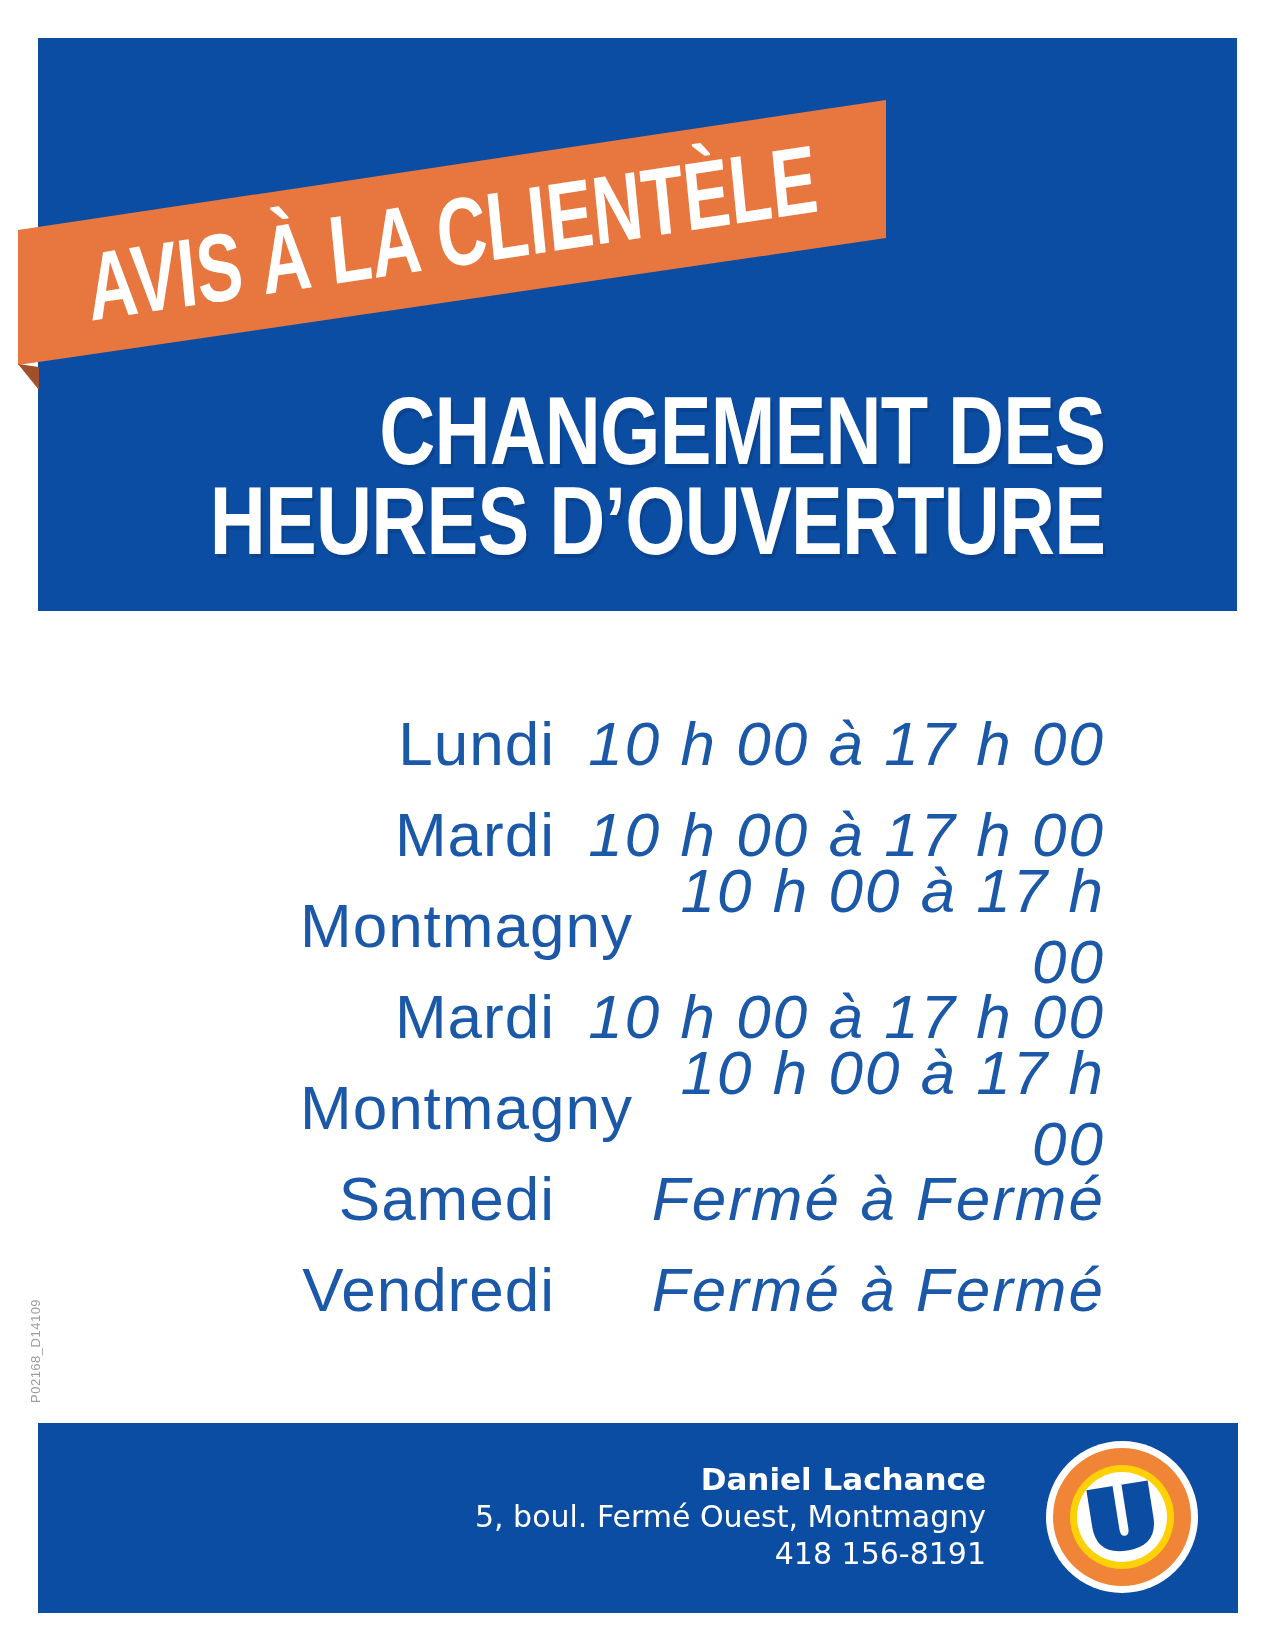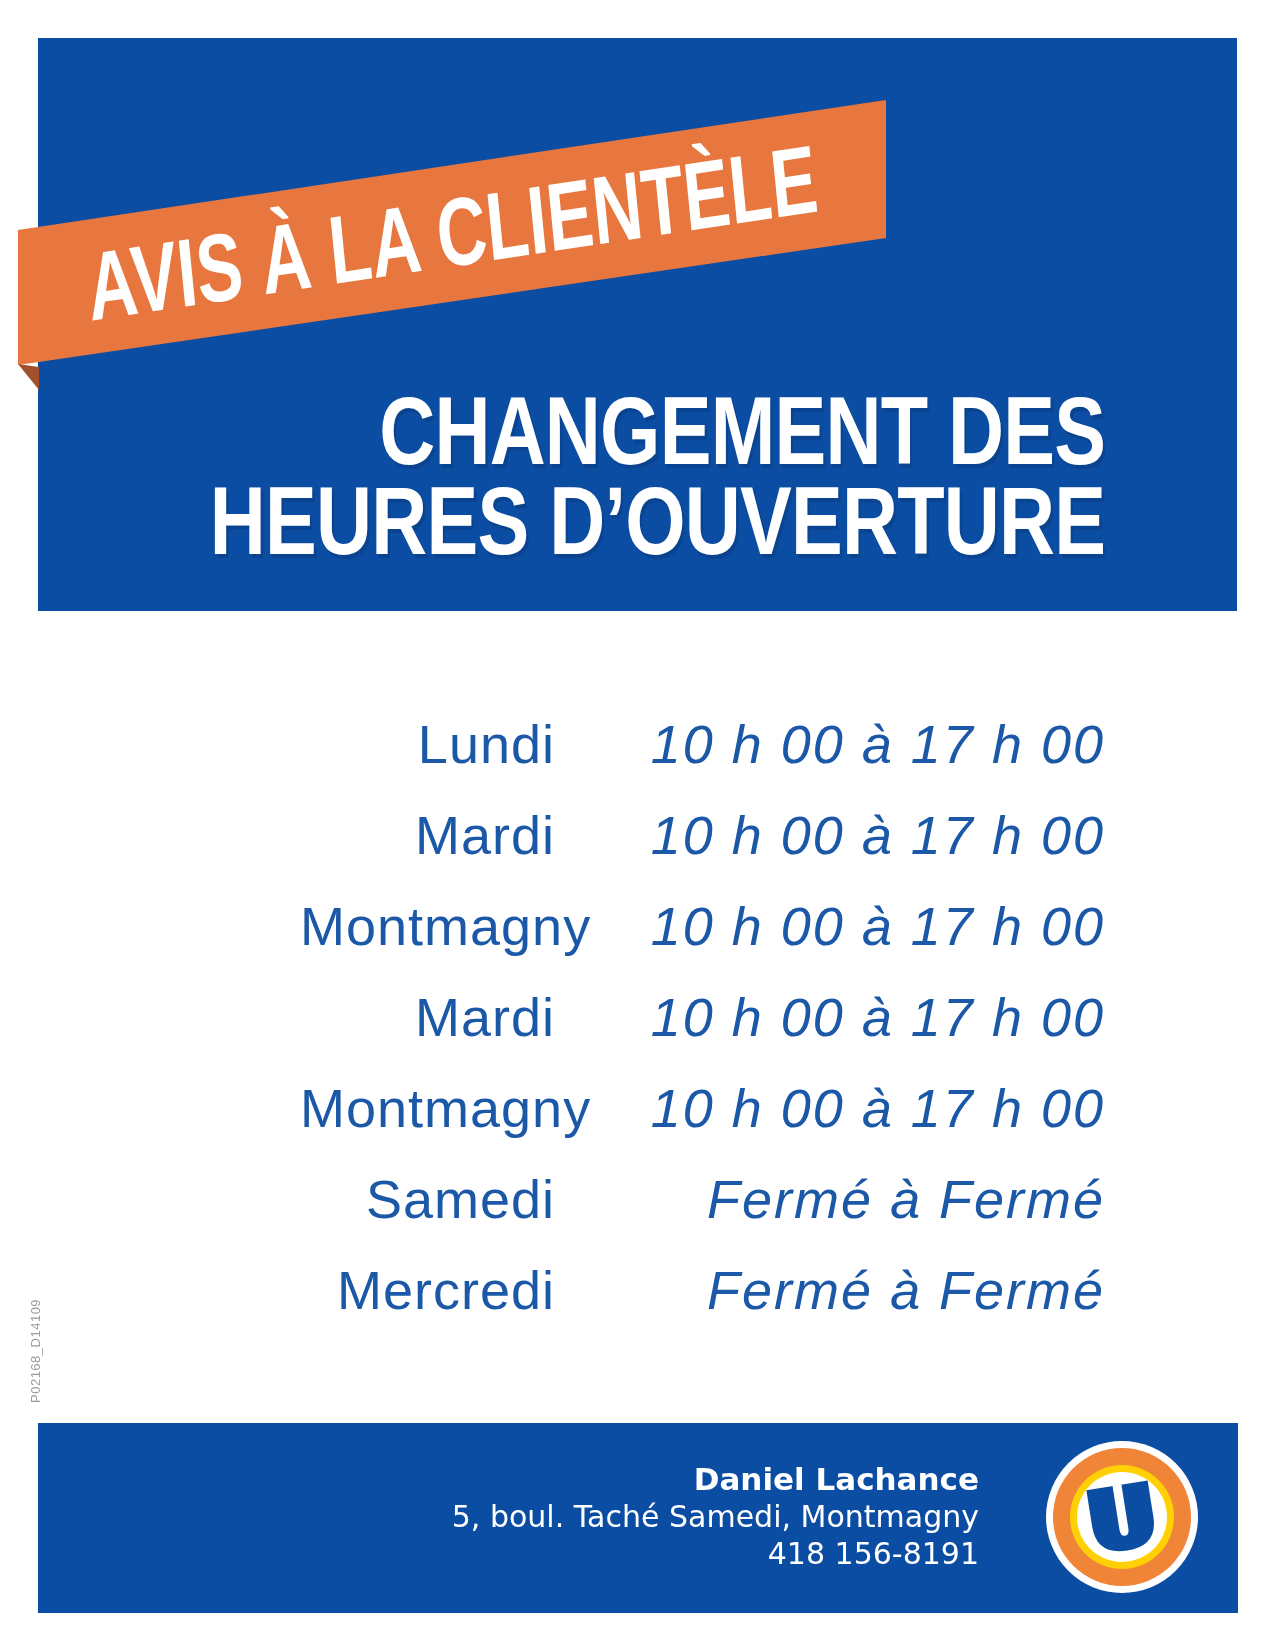--- a/index.html
+++ b/index.html
@@ -36,41 +36,41 @@
     text-align:right;color:#ffffff;font-weight:bold;
     font-size:97px;line-height:90px;letter-spacing:-1px;
     transform:scaleX(0.80);transform-origin:top right;
     white-space:nowrap;
     text-shadow:3px 4px 0 rgba(8,40,90,0.25);
   }
 
   
   .schedule{
     left:300px;top:698px;width:805px;
-    color:#1B58A8;font-size:54px;
+    color:#1B58A8;font-size:62px;
   }
   .srow{display:flex;height:91px;align-items:center;}
   .srow .day{flex:0 0 255px;text-align:right;letter-spacing:1px;}
   .srow .hours{flex:1;text-align:right;letter-spacing:2px;font-style:italic;}
 
   
   .side-code{
     left:28px;top:1403px;
     transform:rotate(-90deg);transform-origin:0 0;
     color:#9D9D9D;font-size:13px;letter-spacing:0.5px;
     white-space:nowrap;width:96px;
   }
 
   
   .footer-bar{
     left:38px;top:1423px;width:1200px;height:190px;
     background:#0B4DA2;
   }
   .contact{
-    right:296px;top:1461px;text-align:right;color:#ffffff;
+    right:289px;top:1461px;text-align:right;color:#ffffff;
     font-family:"DejaVu Sans","Liberation Sans",sans-serif;
     font-size:30px;line-height:37px;white-space:nowrap;
   }
   .contact .name{font-weight:bold;font-size:31px;}
   .logo-svg{left:1042px;top:1437px;width:160px;height:160px;}
 </style>
 </head>
 <body>
 
 <div class="abs panel"></div>
@@ -108,32 +108,32 @@
   </div>
   <div class="srow">
     <span class="day">Montmagny</span>
     <span class="hours">10 h 00 à 17 h 00</span>
   </div>
   <div class="srow">
     <span class="day">Samedi</span>
     <span class="hours">Fermé à Fermé</span>
   </div>
   <div class="srow">
-    <span class="day">Mercredi</span>
+    <span class="day">Vendredi</span>
     <span class="hours">Fermé à Fermé</span>
   </div>
 </div>
 
 <div class="abs side-code">P02168_D14109</div>
 
 <div class="abs footer-bar"></div>
 
 <div class="abs contact">
   <div class="name">Daniel Lachance</div>
-  <div>5, boul. Taché Samedi, Montmagny</div>
+  <div>5, boul. Fermé Ouest, Montmagny</div>
   <div>418 156-8191</div>
 </div>
 
 <svg class="abs logo-svg" viewBox="-80 -80 160 160">
   <circle cx="0" cy="0" r="76" fill="#ffffff"></circle>
   <circle cx="0" cy="0" r="69" fill="#F08437"></circle>
   <circle cx="0" cy="0" r="52" fill="#FFD104"></circle>
   <circle cx="0" cy="0" r="45" fill="#ffffff"></circle>
   <g transform="rotate(-9)">
     <path fill="#0B4DA2" fill-rule="evenodd" d="M -31 -32 L 31 -32 L 31 5 Q 31 34 0 34 Q -31 34 -31 5 Z

